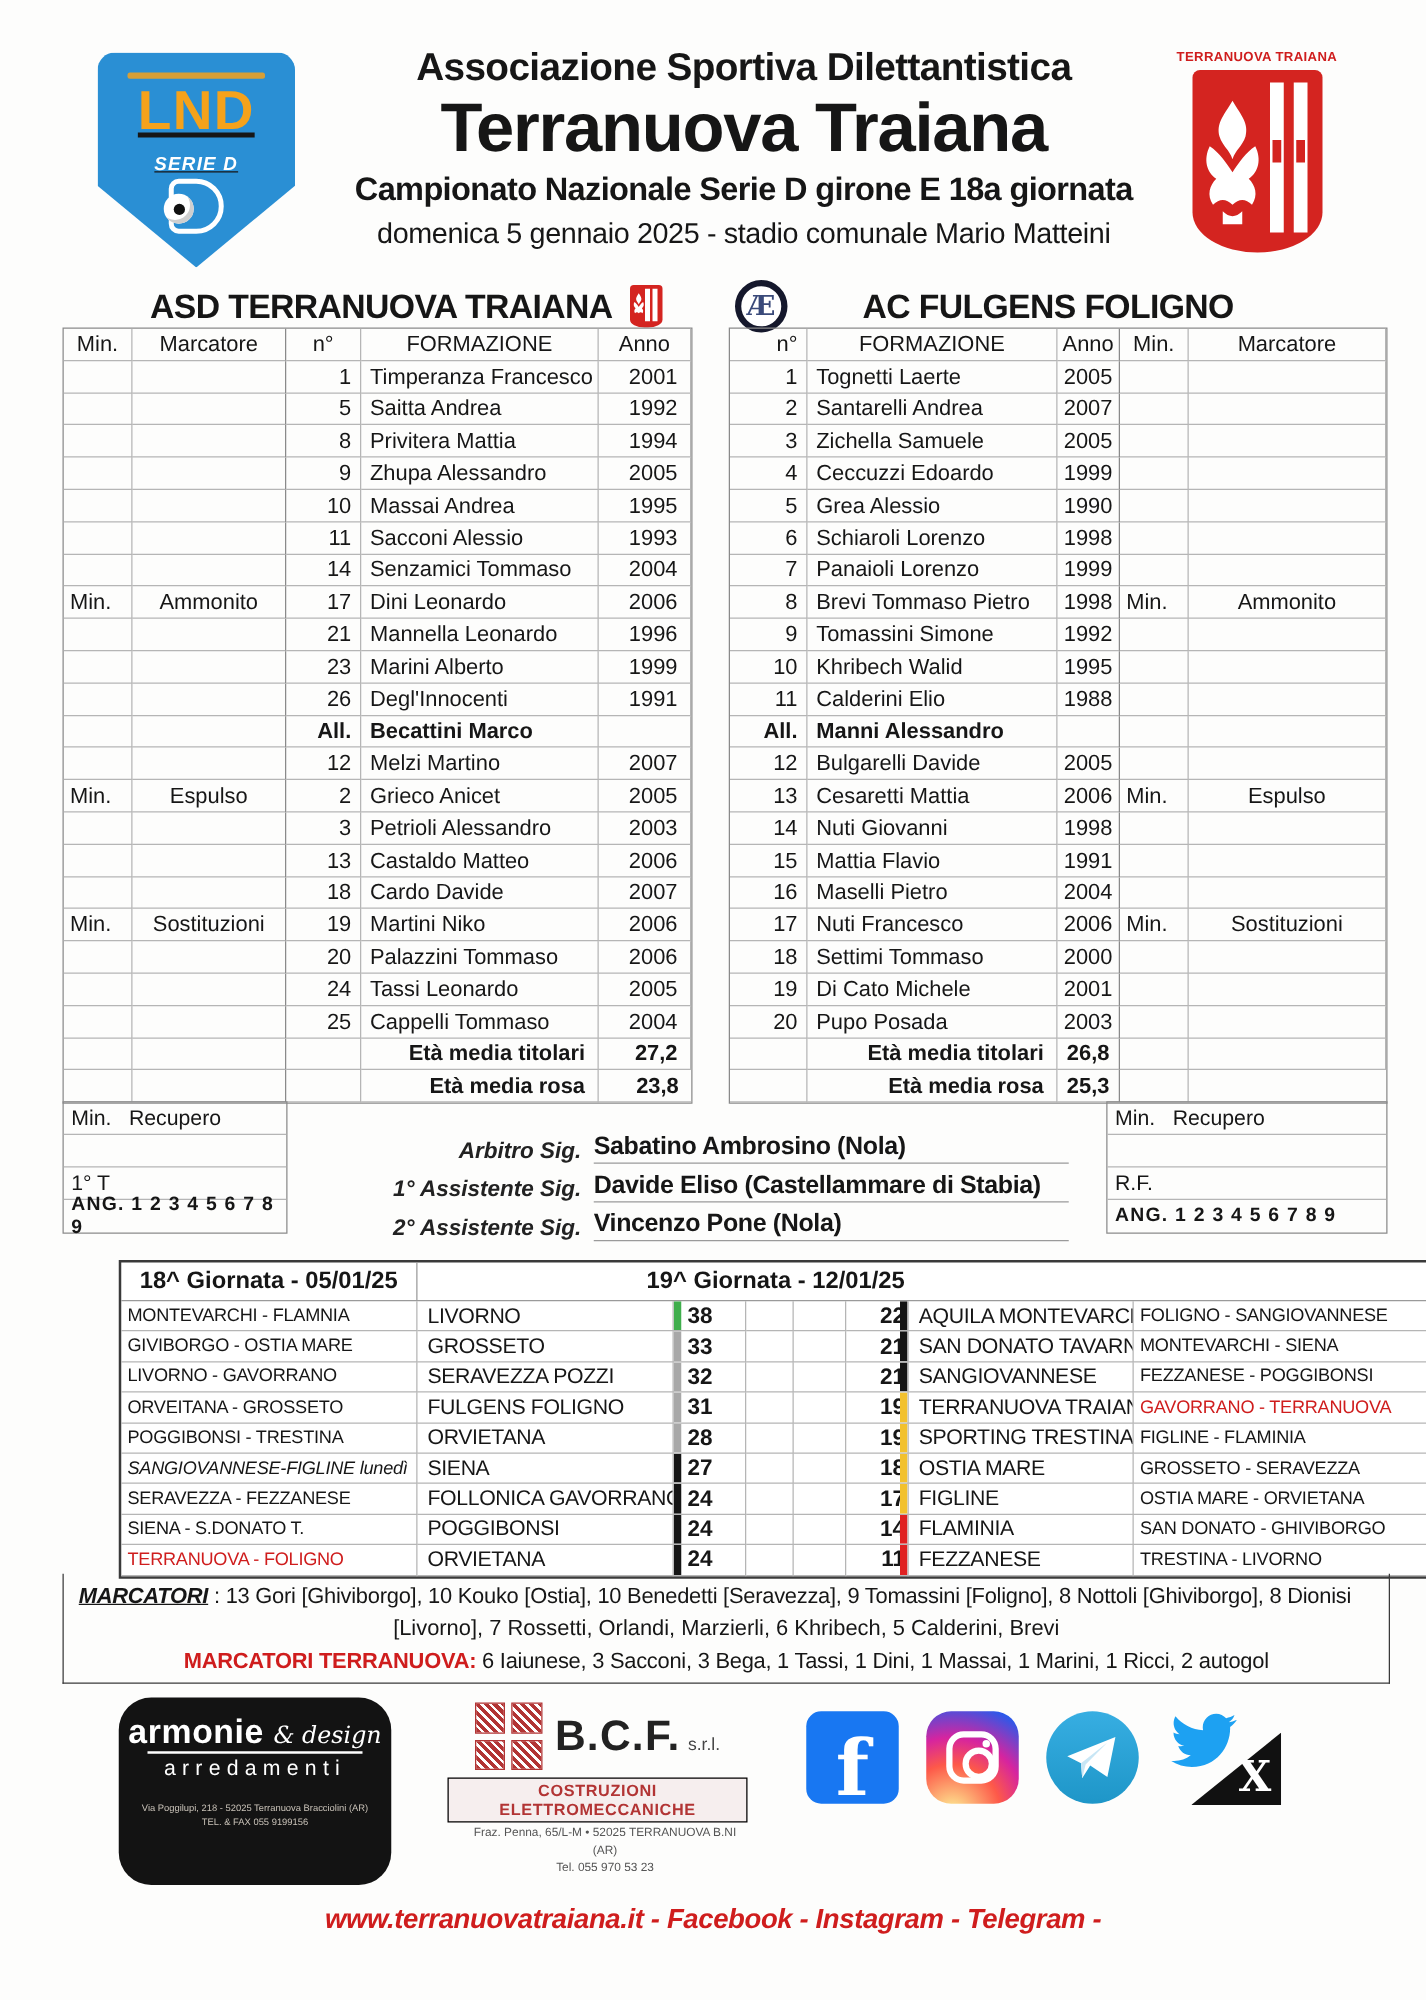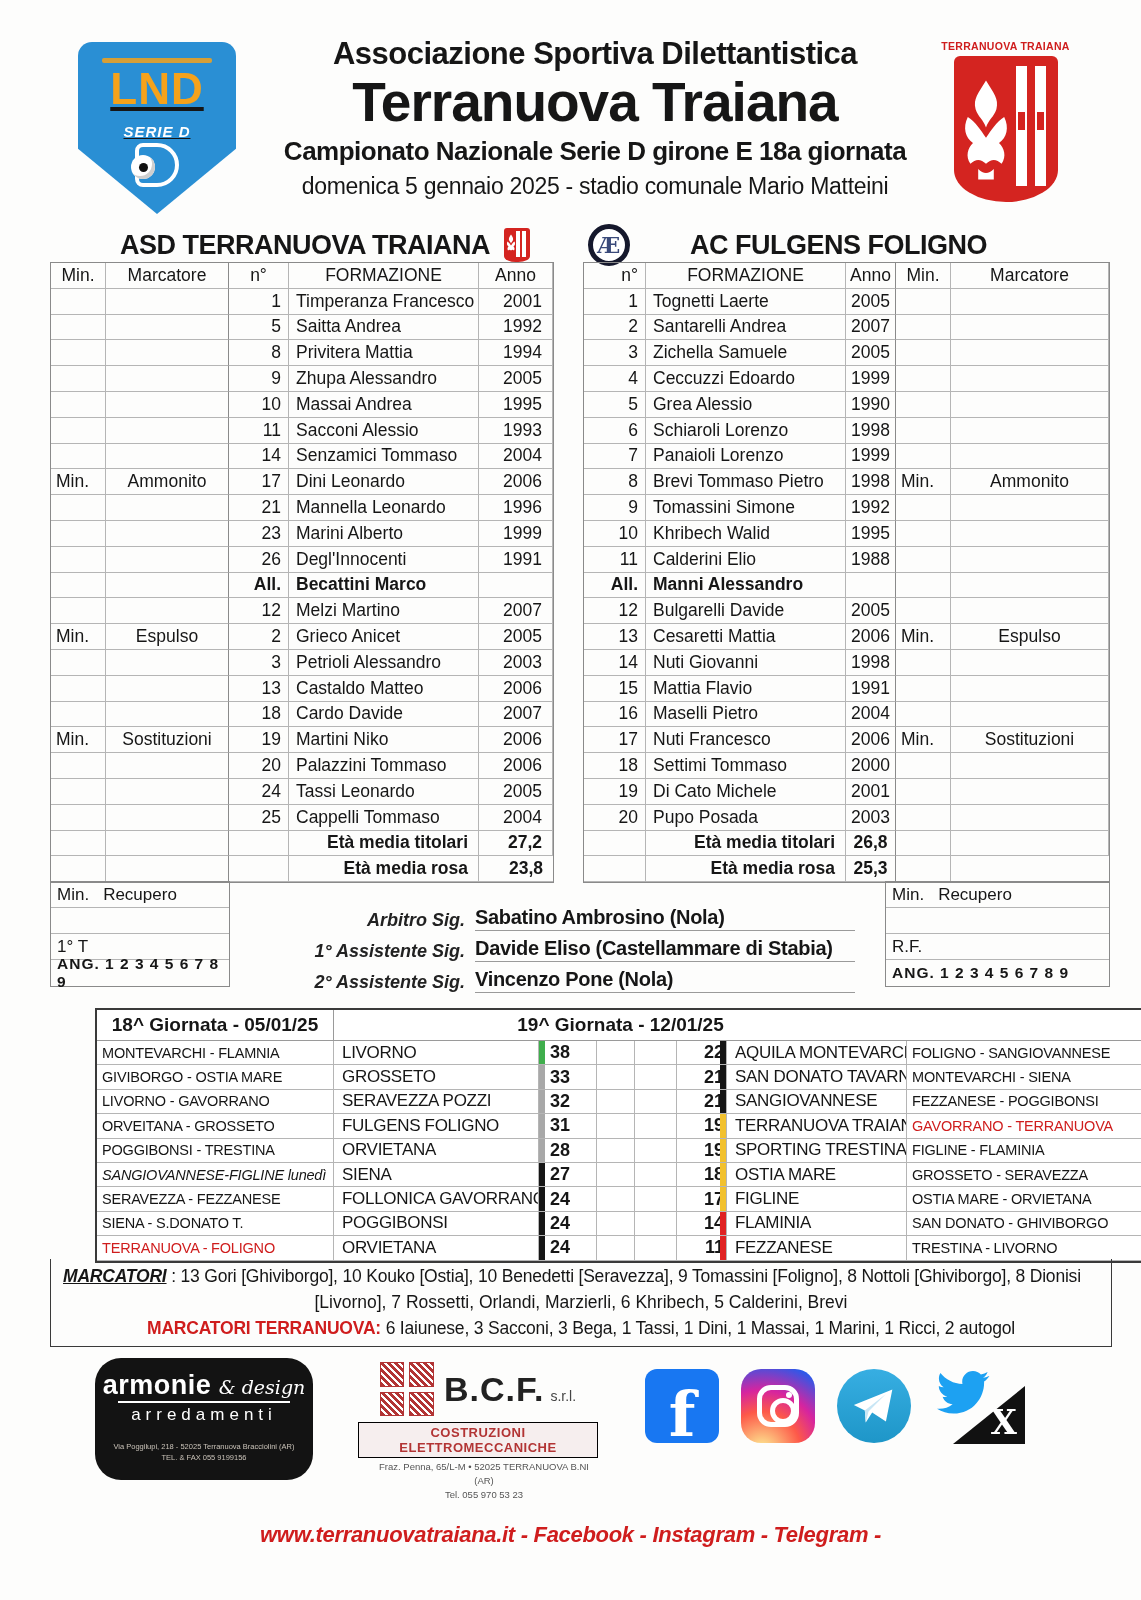--- a/index.html
+++ b/index.html
@@ -111,21 +111,21 @@
   
   .marcatori { position:absolute; left:50px; top:1259px; width:1062px; height:88px;
     border:1.5px solid #3a3a3a; border-top:none; font-size:17.5px; text-align:center;
     display:flex; flex-direction:column; justify-content:space-evenly; padding:2px 8px; }
   .marc-l1 { text-align:left; padding-left:4px; letter-spacing:-0.2px;}
   .marc-label { font-weight:bold; font-style:italic; text-decoration:underline; }
   .marc-l3 { letter-spacing:-0.2px; }
   .marc-label2 { color:#cf1d1d; font-weight:bold; }
 
   
-  .armonie { position:absolute; left:95px; top:1358px; width:218px; height:122px; background:#131313;
+  .armonie { position:absolute; left:95px; top:1358px; width:218px; height:150px; background:#131313;
     border-radius:26px; color:#fff; text-align:center; padding-top:14px; }
   .armonie .l1 { font-size:27px; line-height:1; }
   .armonie .l1 b { font-weight:bold; letter-spacing:.5px;}
   .armonie .l1 i { font-family:"DejaVu Serif", serif; font-style:italic; font-size:19px; }
   .armonie .l2 { font-size:17px; letter-spacing:5px; border-top:2px solid #fff; width:172px; margin:2px auto 0; padding-top:2px;}
   .armonie .addr { margin-top:16px; font-size:7.5px; color:#c9c2b8; line-height:1.5; }
 
   .bcf { position:absolute; left:358px; top:1362px; width:240px; text-align:center; }
   .bcf-top { display:flex; align-items:center; justify-content:center; gap:10px; }
   .bcf-mark { width:54px; height:54px; display:grid; grid-template-columns:1fr 1fr; grid-template-rows:1fr 1fr; gap:5px; }

